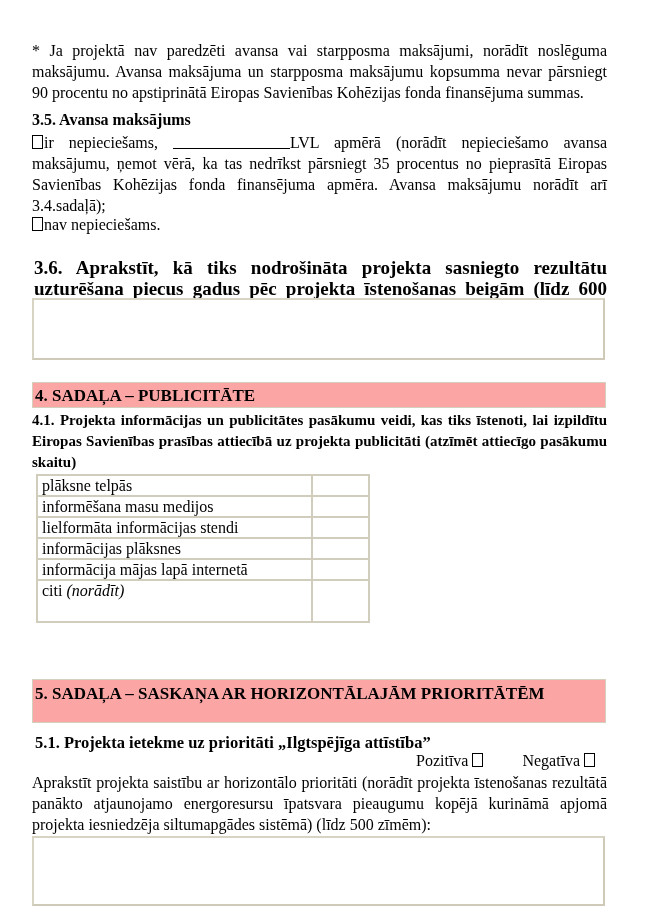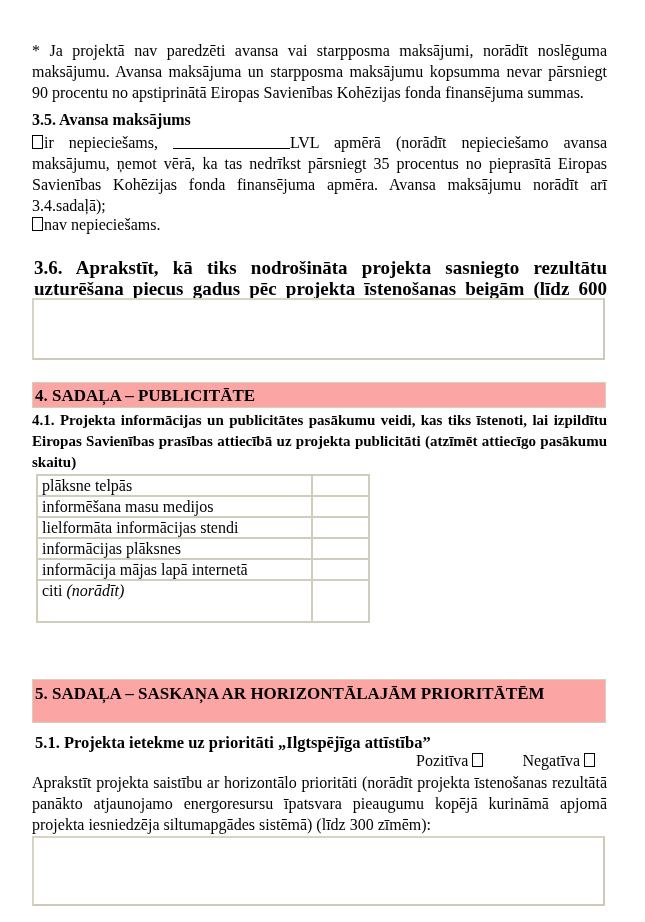--- a/index.html
+++ b/index.html
@@ -69,14 +69,14 @@
 
 <div class="section-bar" style="top:679px; height:44px; line-height:28px;">5. SADAĻA – SASKAŅA AR HORIZONTĀLAJĀM PRIORITĀTĒM</div>
 <div class="abs bold" style="left:35px; top:733px; font-size:16.5px;">5.1. Projekta ietekme uz prioritāti „Ilgtspējīga attīstība”</div>
 <div class="abs" style="left:416px; top:752px;">
   <span>Pozitīva</span>
   <span class="cb"></span>
   <span style="display:inline-block; width:30px;"></span>
   <span>Negatīva</span>
   <span class="cb"></span>
 </div>
-<p class="para abs last" style="left:32px; top:772px; width:575px;">Aprakstīt projekta saistību ar horizontālo prioritāti (norādīt projekta īstenošanas rezultātā panākto atjaunojamo energoresursu īpatsvara pieaugumu kopējā kurināmā apjomā projekta iesniedzēja siltumapgādes sistēmā) (līdz 300 zīmēm):</p>
+<p class="para abs last" style="left:32px; top:772px; width:575px;">Aprakstīt projekta saistību ar horizontālo prioritāti (norādīt projekta īstenošanas rezultātā panākto atjaunojamo energoresursu īpatsvara pieaugumu kopējā kurināmā apjomā projekta iesniedzēja siltumapgādes sistēmā) (līdz 500 zīmēm):</p>
 <div class="textbox" style="top:836px; height:70px;"></div>
 
 </body></html>

